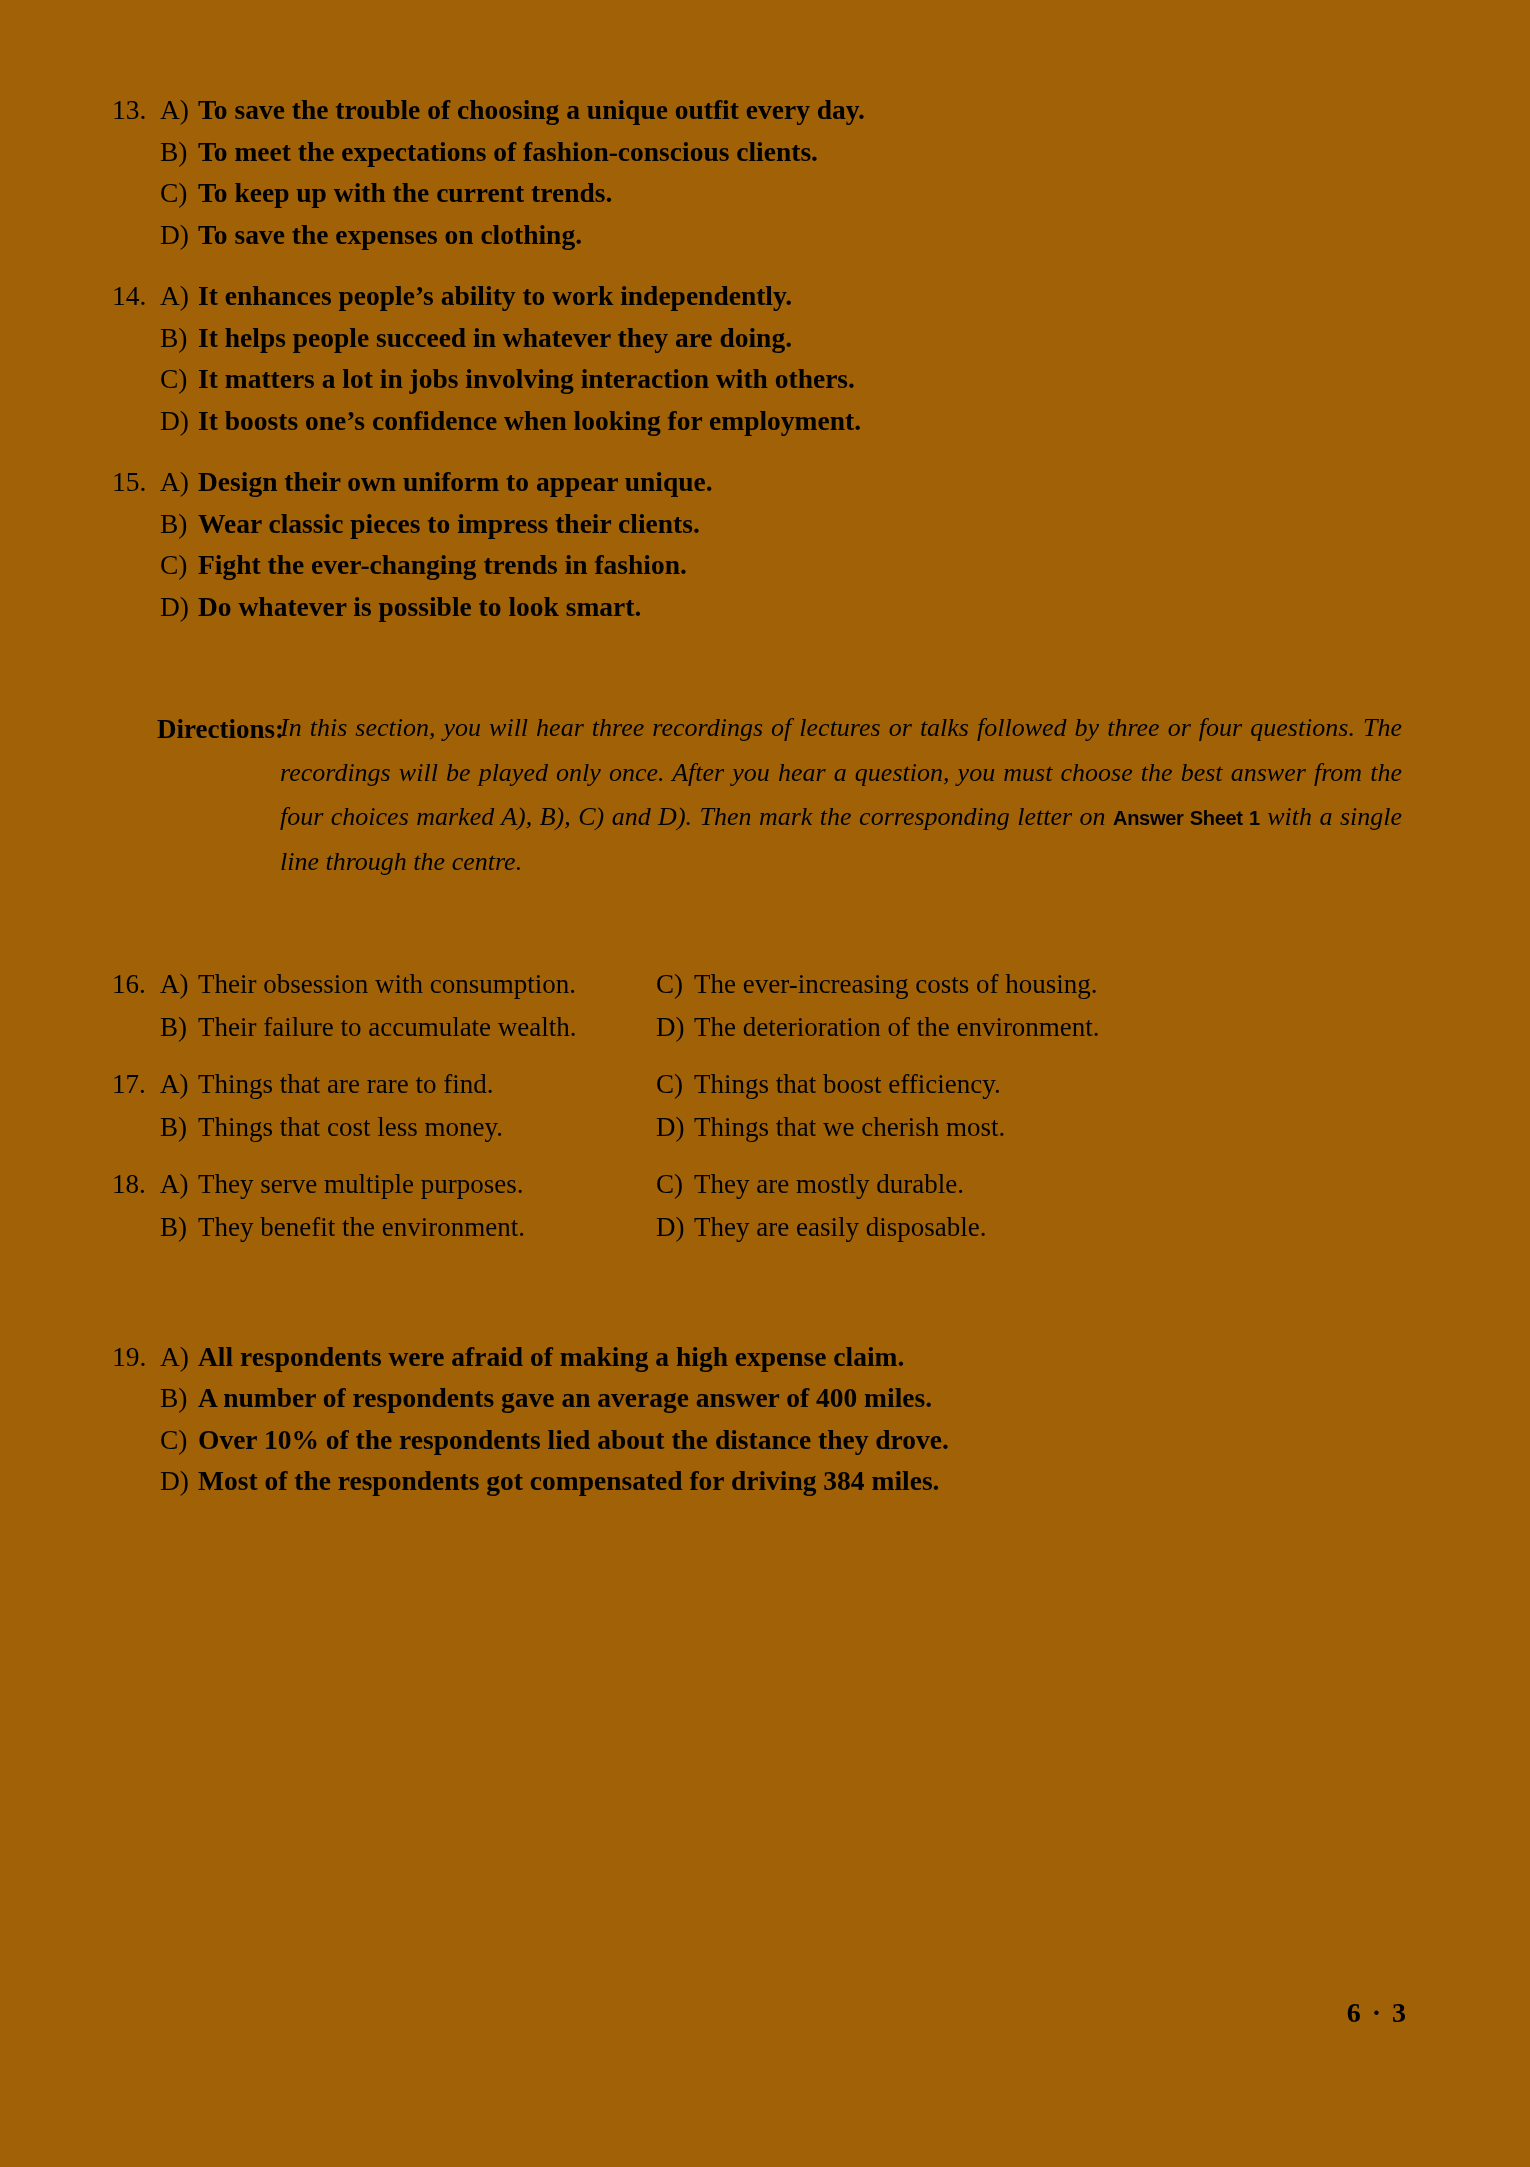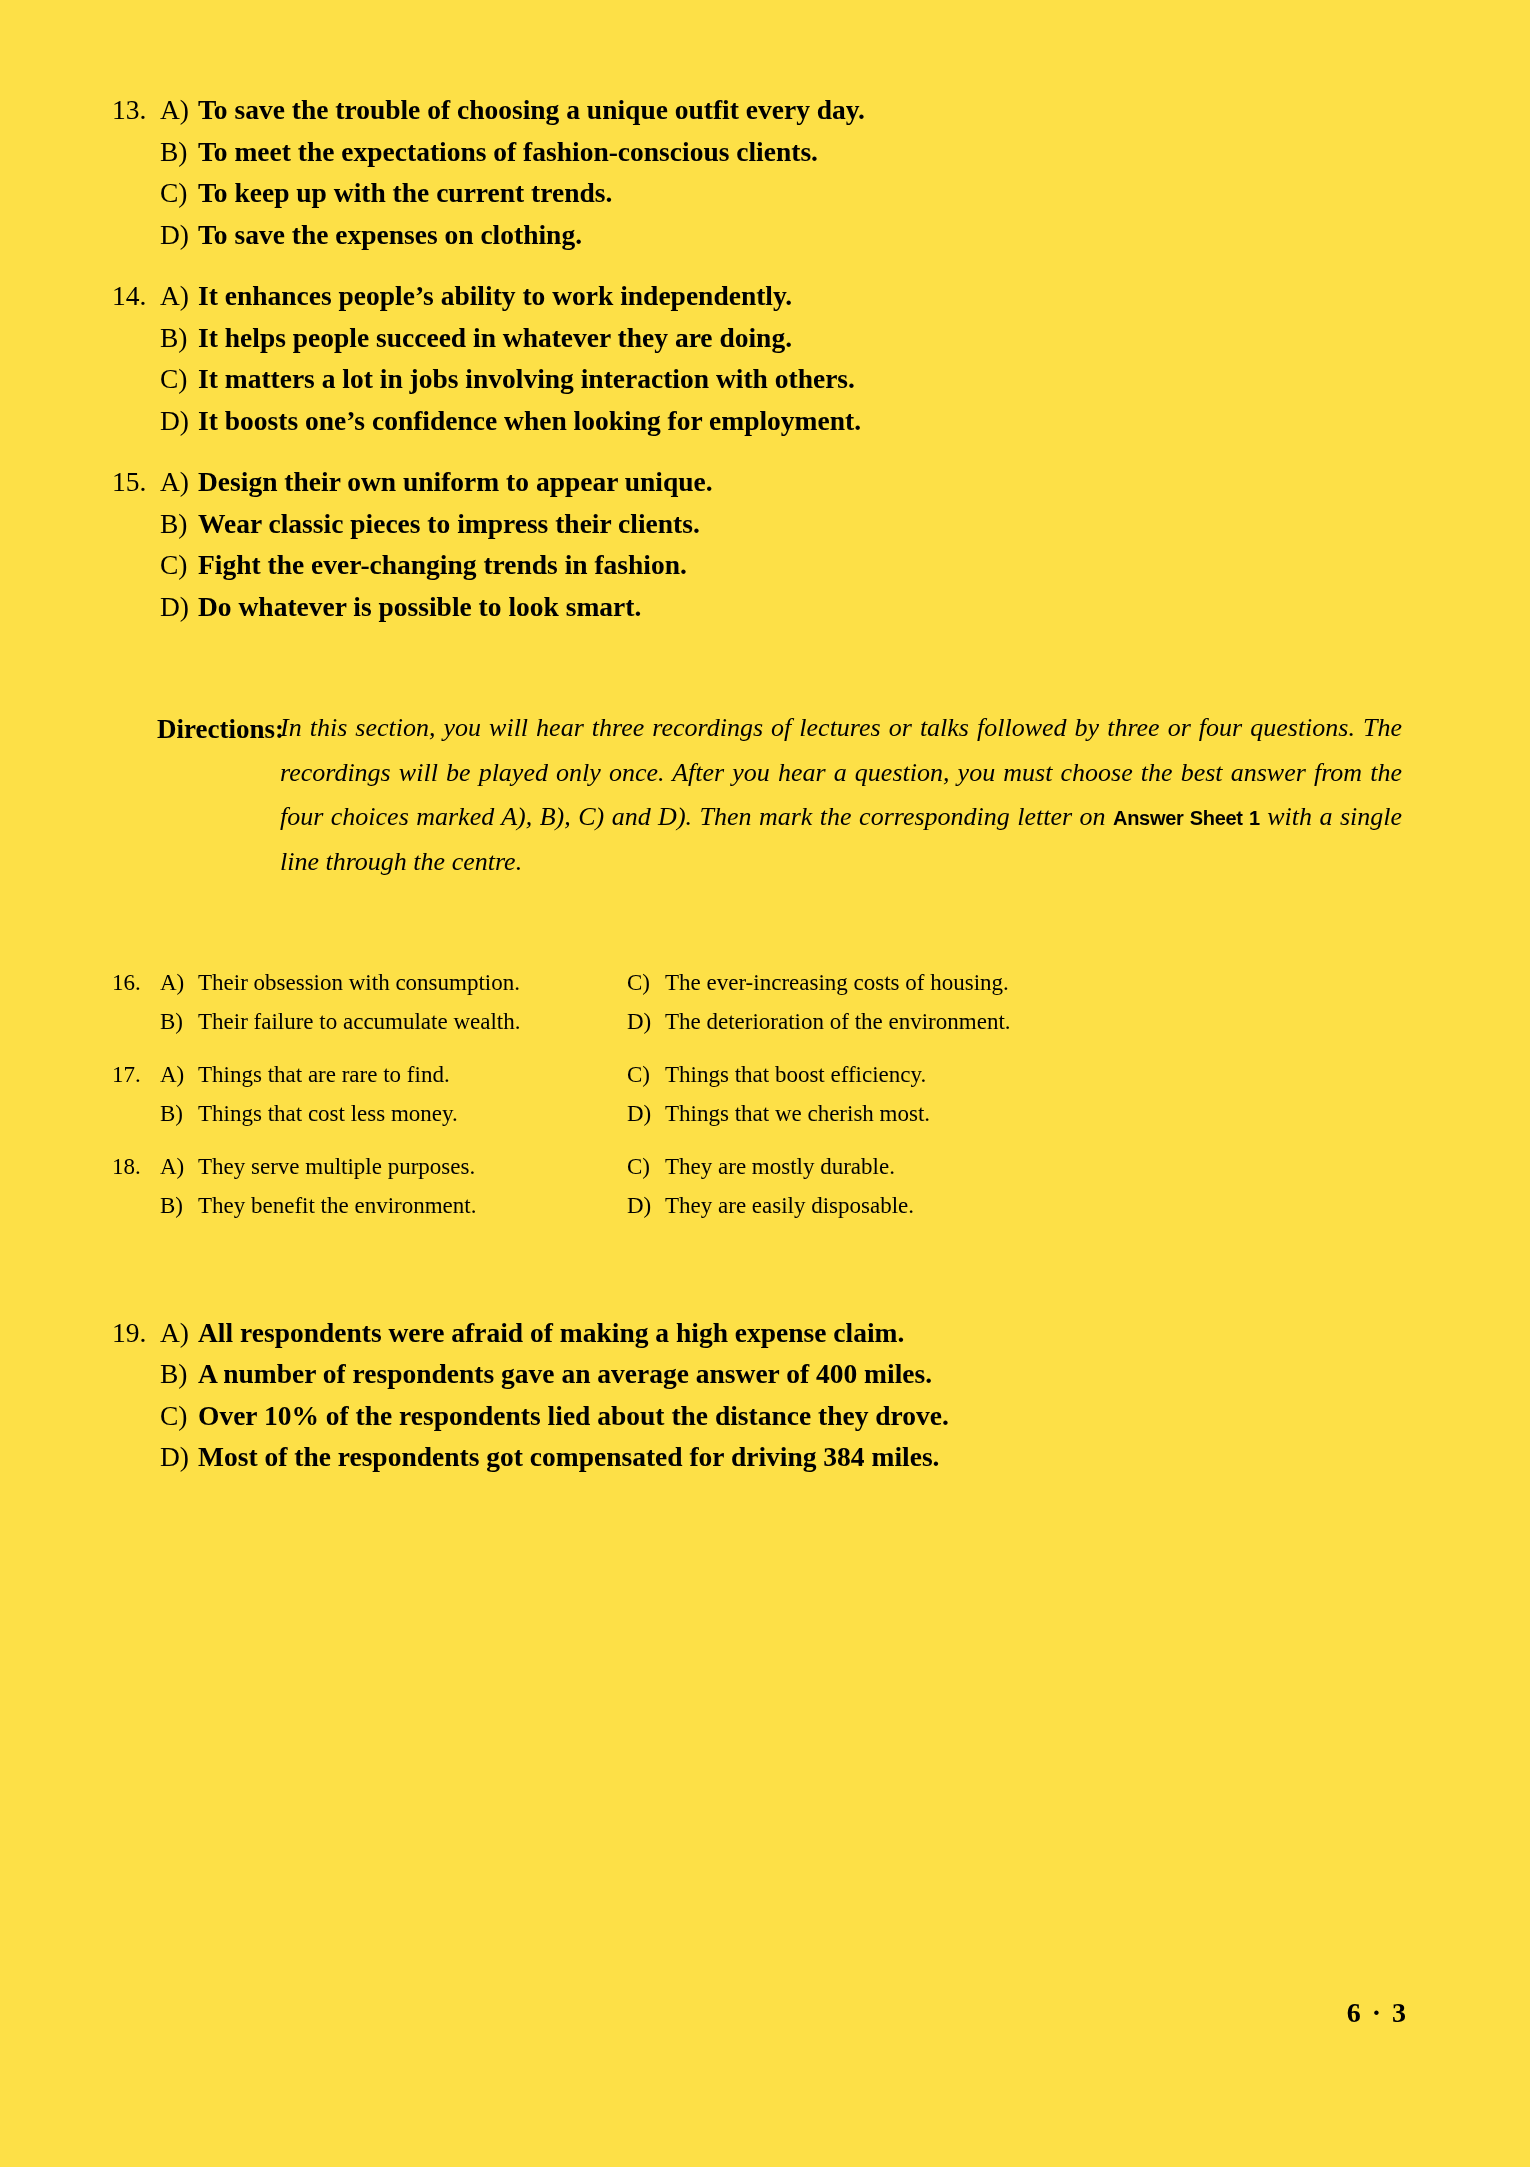--- a/index.html
+++ b/index.html
@@ -8,21 +8,21 @@
     background: #ffffff;
   }
   body {
     font-family: "Liberation Serif", "DejaVu Serif", serif;
     color: #000000;
   }
   .page {
     position: relative;
     width: 1530px;
     height: 2167px;
-    background: #fde047;
+    background: #a16207;
     box-sizing: border-box;
     overflow: hidden;
   }
   .content {
     position: absolute;
     left: 112px;
     top: 96px;
     width: 1290px;
   }
 
@@ -56,21 +56,22 @@
 
   
   .q-block-2col {
     margin-bottom: 30px;
   }
   .q2-row {
     display: flex;
     align-items: flex-start;
     line-height: 1.0;
     margin-bottom: 16px;
-    font-size: 23px;
+    font-size: 27px;
+    gap: 29px;
   }
   .col {
     display: flex;
     align-items: baseline;
   }
   .col-left {
     width: 515px;
     flex: 0 0 515px;
   }
   .col-right {

